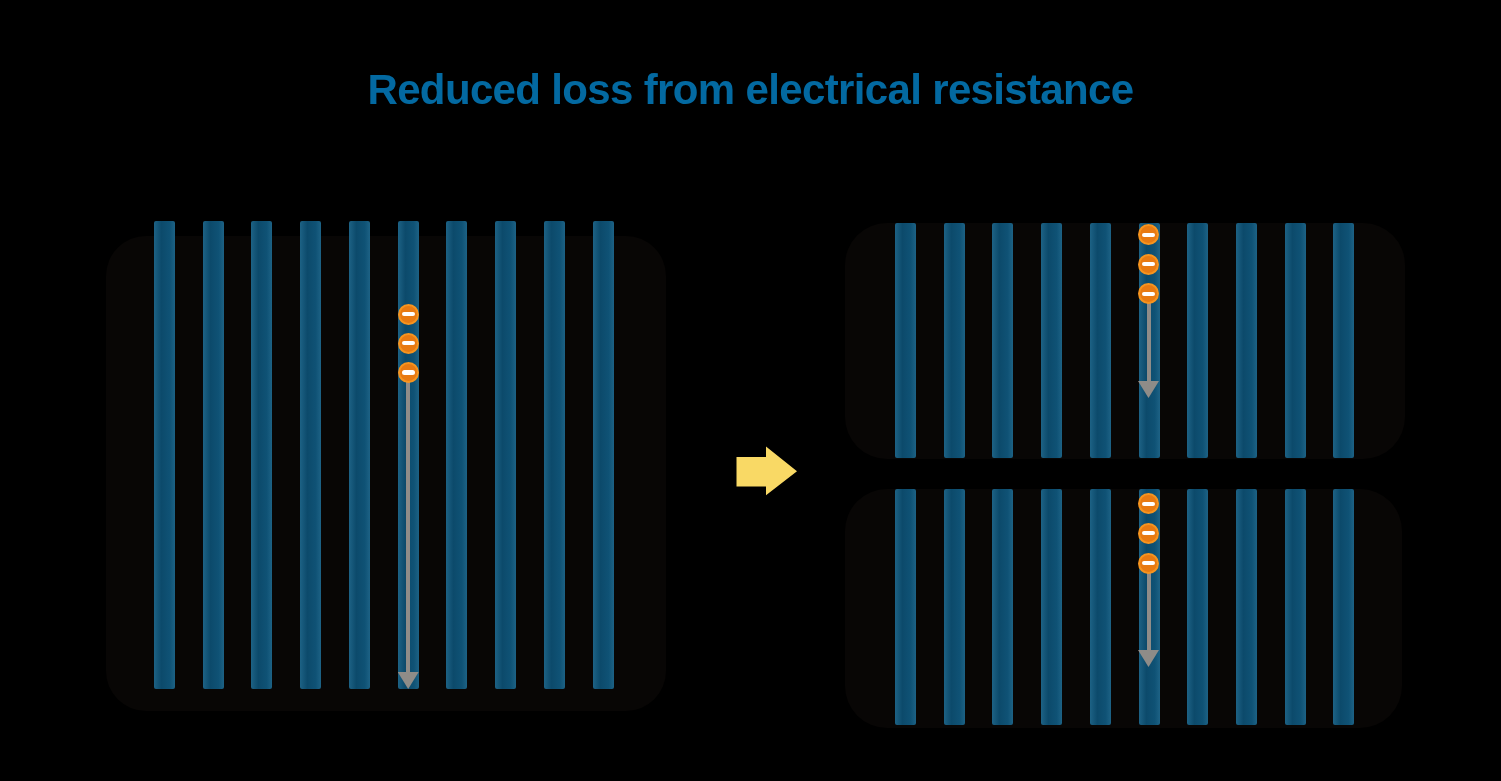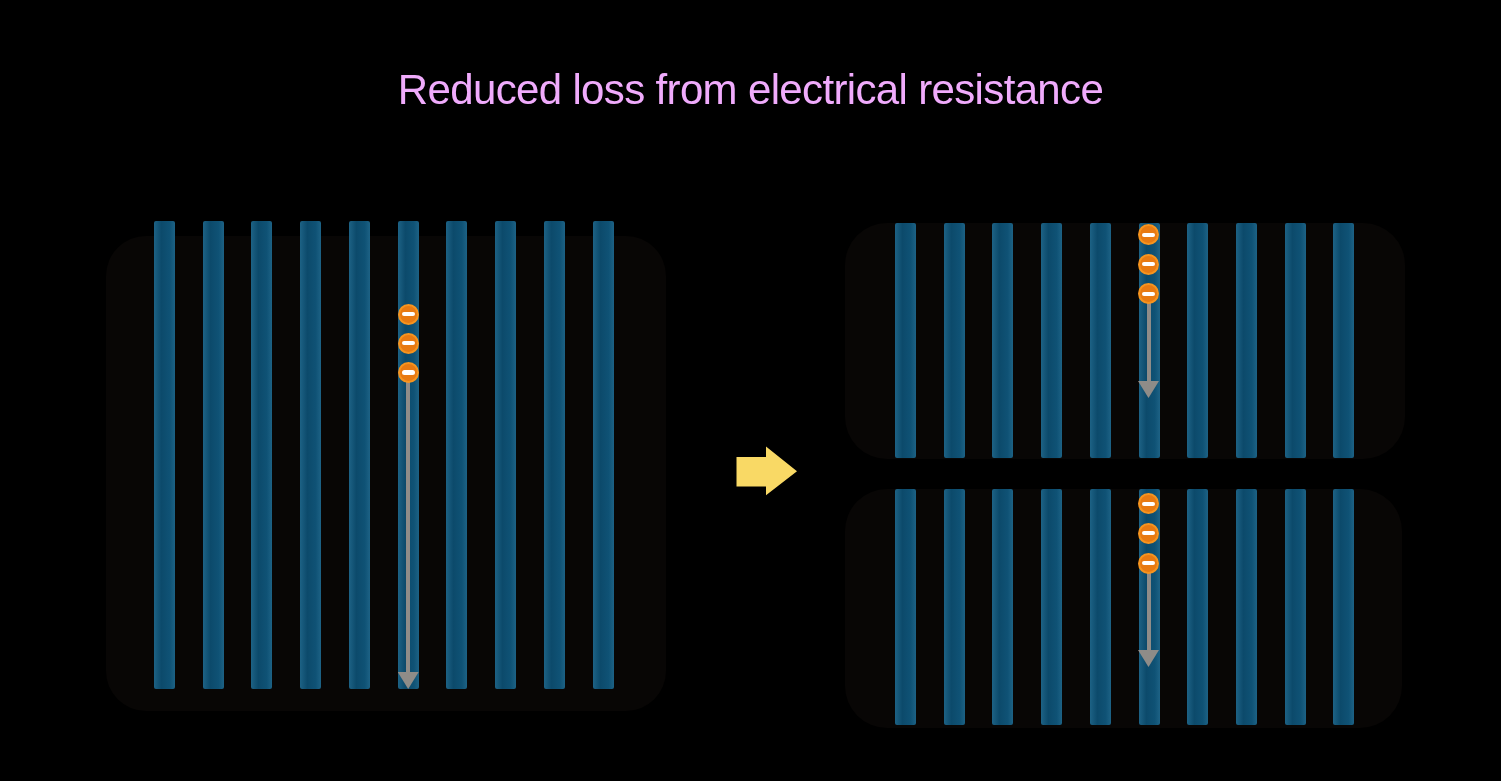--- a/index.html
+++ b/index.html
@@ -14,23 +14,23 @@
     background: #000000;
     overflow: hidden;
     font-family: "Liberation Sans", sans-serif;
   }
   .title {
     position: absolute;
     left: 0;
     top: 69px;
     width: 100%;
     text-align: center;
-    color: #f0abfc;
+    color: #0369a1;
     font-size: 42px;
-    font-weight: normal;
+    font-weight: bold;
     letter-spacing: -0.65px;
     line-height: 42px;
     white-space: nowrap;
   }
   .backdrop {
     position: absolute;
   }
   .bar {
     position: absolute;
     border-radius: 2px;

